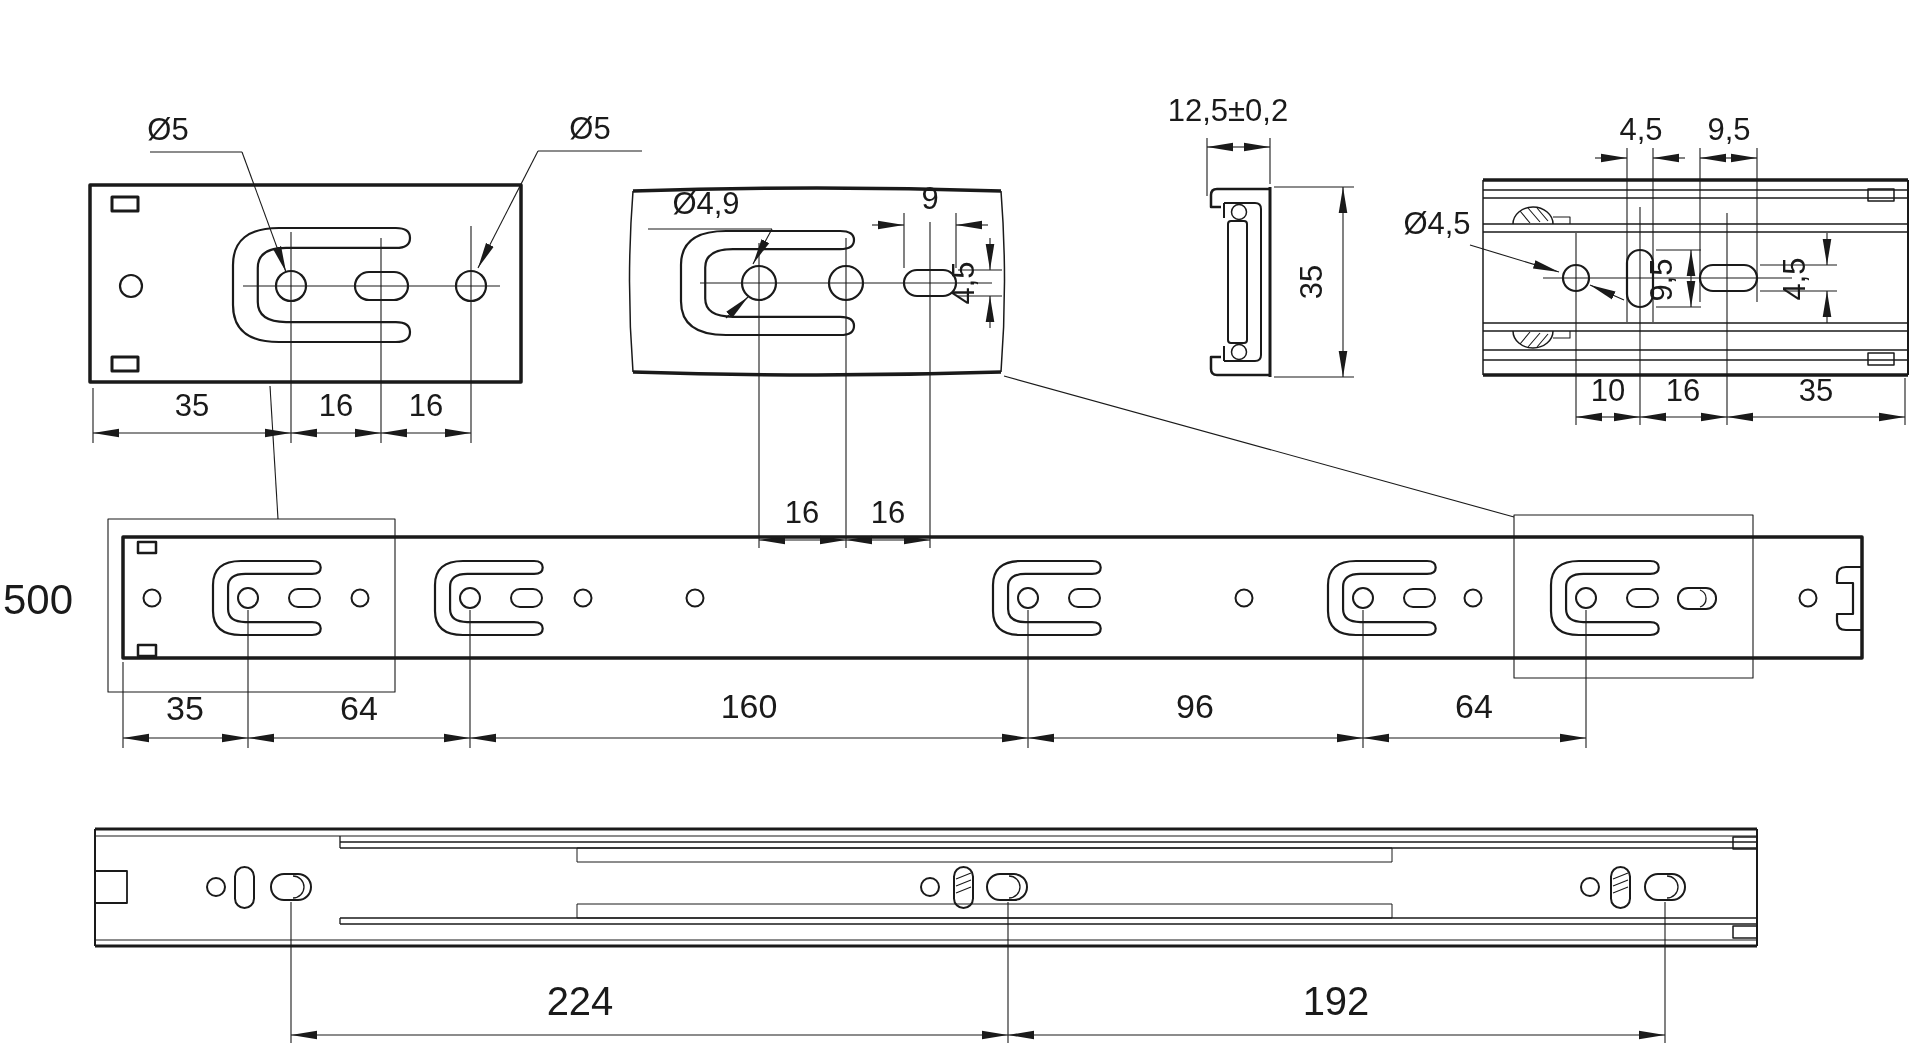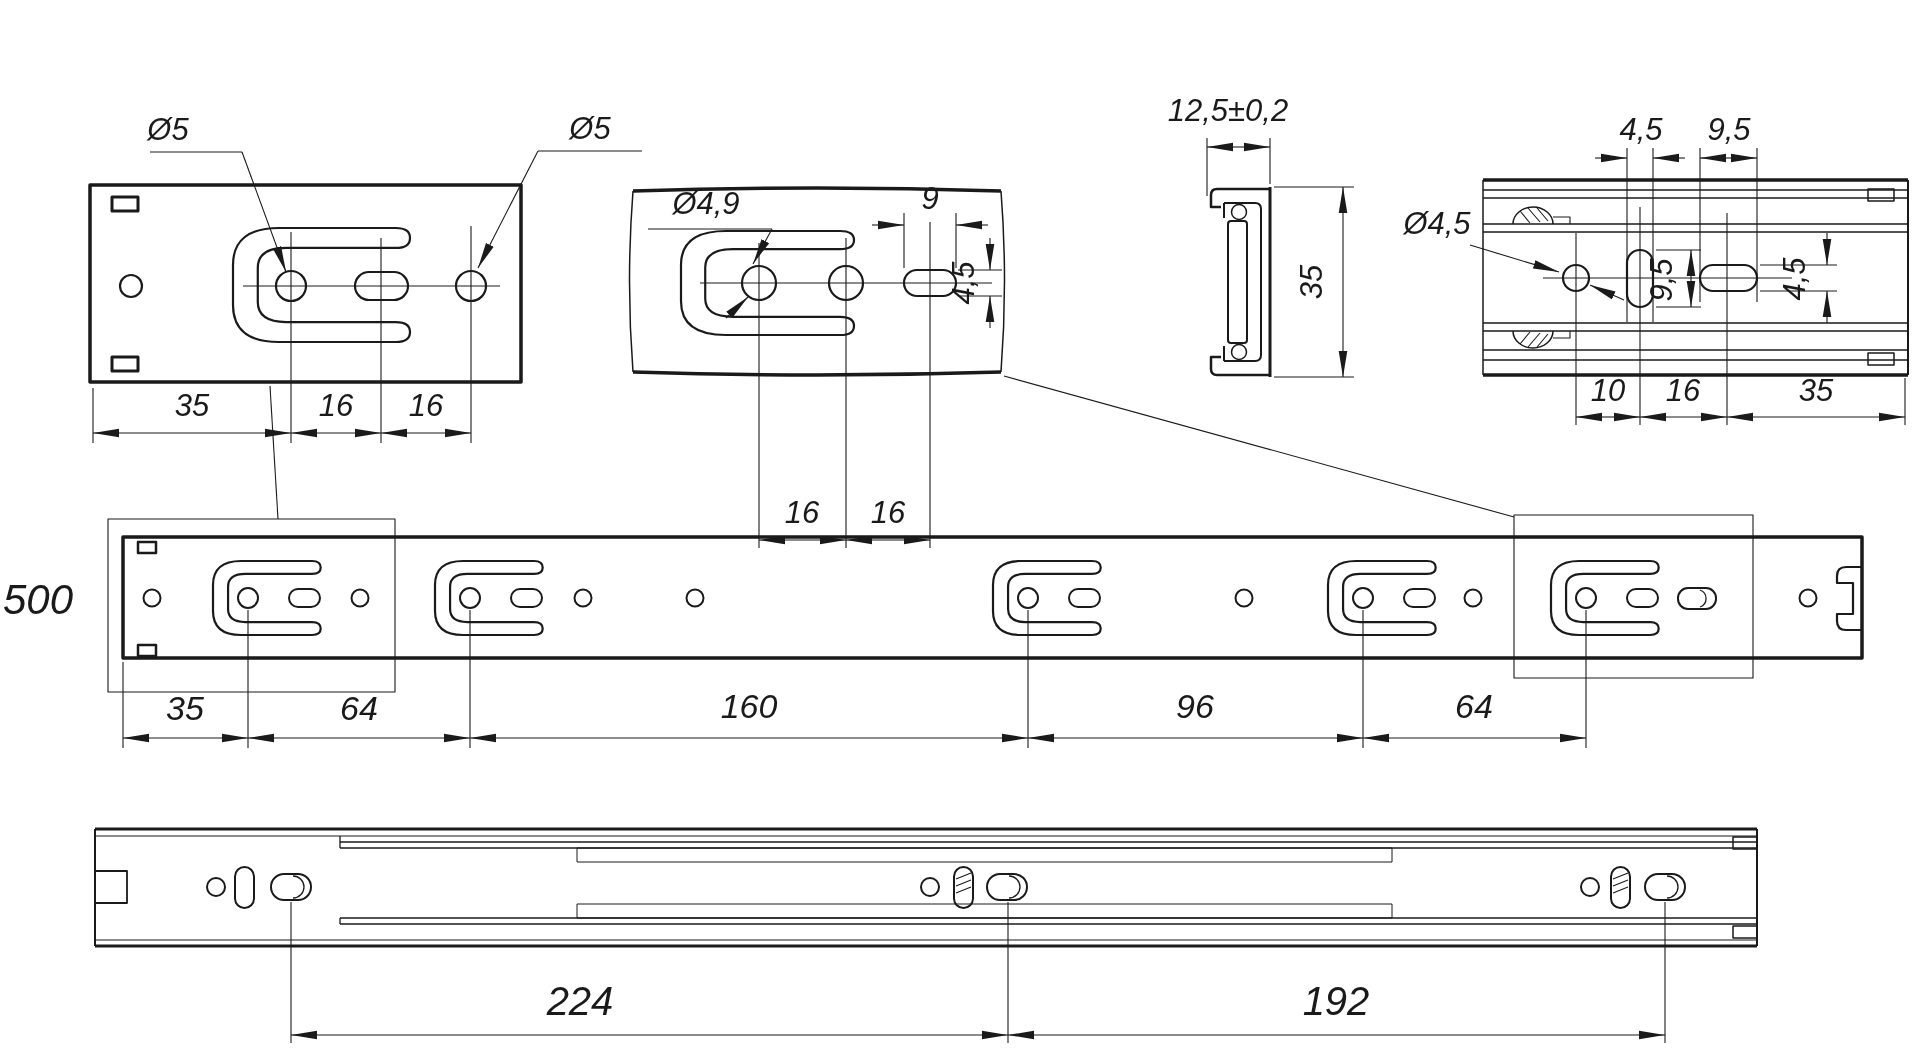--- a/index.html
+++ b/index.html
@@ -1,16 +1,16 @@
 <!DOCTYPE html>
 <html><head>
 <meta charset="utf-8">
 <style>
   html,body{margin:0;padding:0;background:#e8e8e8;}
-  #stage{width:1918px;height:1051px;background:#ffffff;position:relative;overflow:hidden;font-style:italic;}
+  #stage{width:1918px;height:1051px;background:#ffffff;position:relative;overflow:hidden;}
   svg{display:block;}
   line,path,rect,circle,ellipse,use{stroke:#1a1a1a;fill:none;stroke-linecap:butt;stroke-linejoin:round;}
   .w35{stroke-width:3.5px}.w3{stroke-width:3px}.w25{stroke-width:2.5px}.w22{stroke-width:2.2px}
   .w2{stroke-width:2px}.w18{stroke-width:1.8px}.w15{stroke-width:1.5px}.w13{stroke-width:1.3px}
   .w11{stroke-width:1.1px}
   .solid{fill:#1a1a1a;stroke:none;}
   text{fill:#1a1a1a;stroke:none;font-family:"Liberation Sans",sans-serif;text-anchor:middle;}
   .t31{font-size:31px}.t34{font-size:34px}.t40{font-size:40px}.t42{font-size:42px}
 </style>
 </head>

